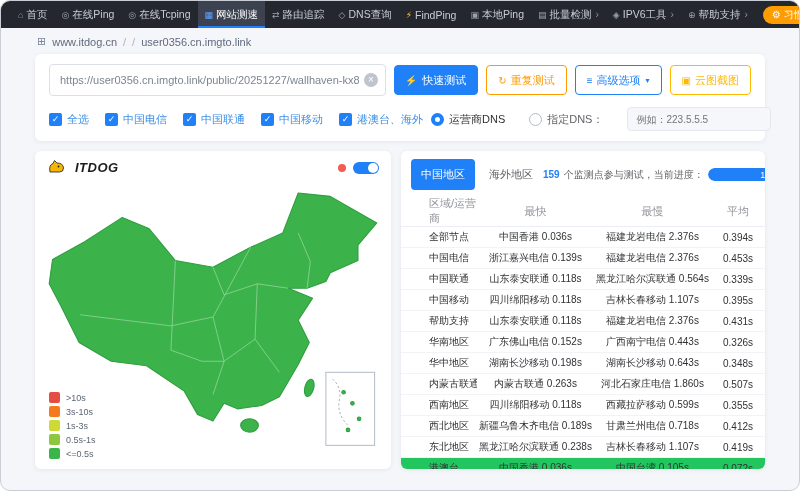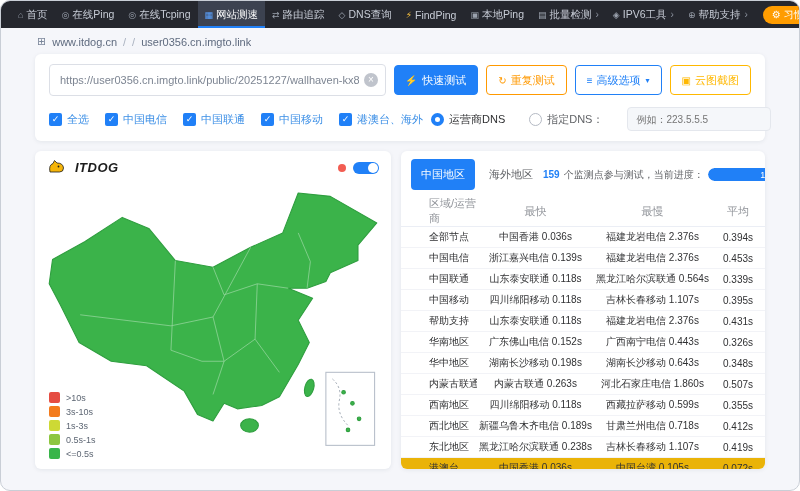--- a/index.html
+++ b/index.html
@@ -87,21 +87,21 @@
   .pbar { width:128px; height:13px; border-radius:7px; background:#ebeef5; overflow:hidden; }
   .pfill { width:100%; height:100%; background:#2080f7; color:#fff; font-size:9px;
     display:flex; align-items:center; justify-content:center; border-radius:7px; }
 
   table { width:100%; border-collapse:collapse; table-layout:fixed; }
   thead th { font-size:11px; color:#909399; font-weight:normal; height:24px; border-bottom:1px solid #ebeef5; text-align:center; }
   td { font-size:10px; color:#303133; height:21px; border-bottom:1px solid #f2f3f7; text-align:center; white-space:nowrap; overflow:hidden; }
   th:first-child, td:first-child { text-align:left; padding-left:28px; width:76px; }
   th:last-child, td:last-child { width:54px; }
   tbody tr { cursor:pointer; }
-  tbody tr:last-child td { background:#eab308; border-bottom:none; }
+  tbody tr:last-child td { background:#22c55e; border-bottom:none; }
 </style>
 </head>
 <body>
 
 <div class="window">
 
   <nav class="navbar">
     <div class="nav-group" id="nav-left" style="display:flex">
         <div class="nav-item">
           <span class="nav-icon">⌂</span>

